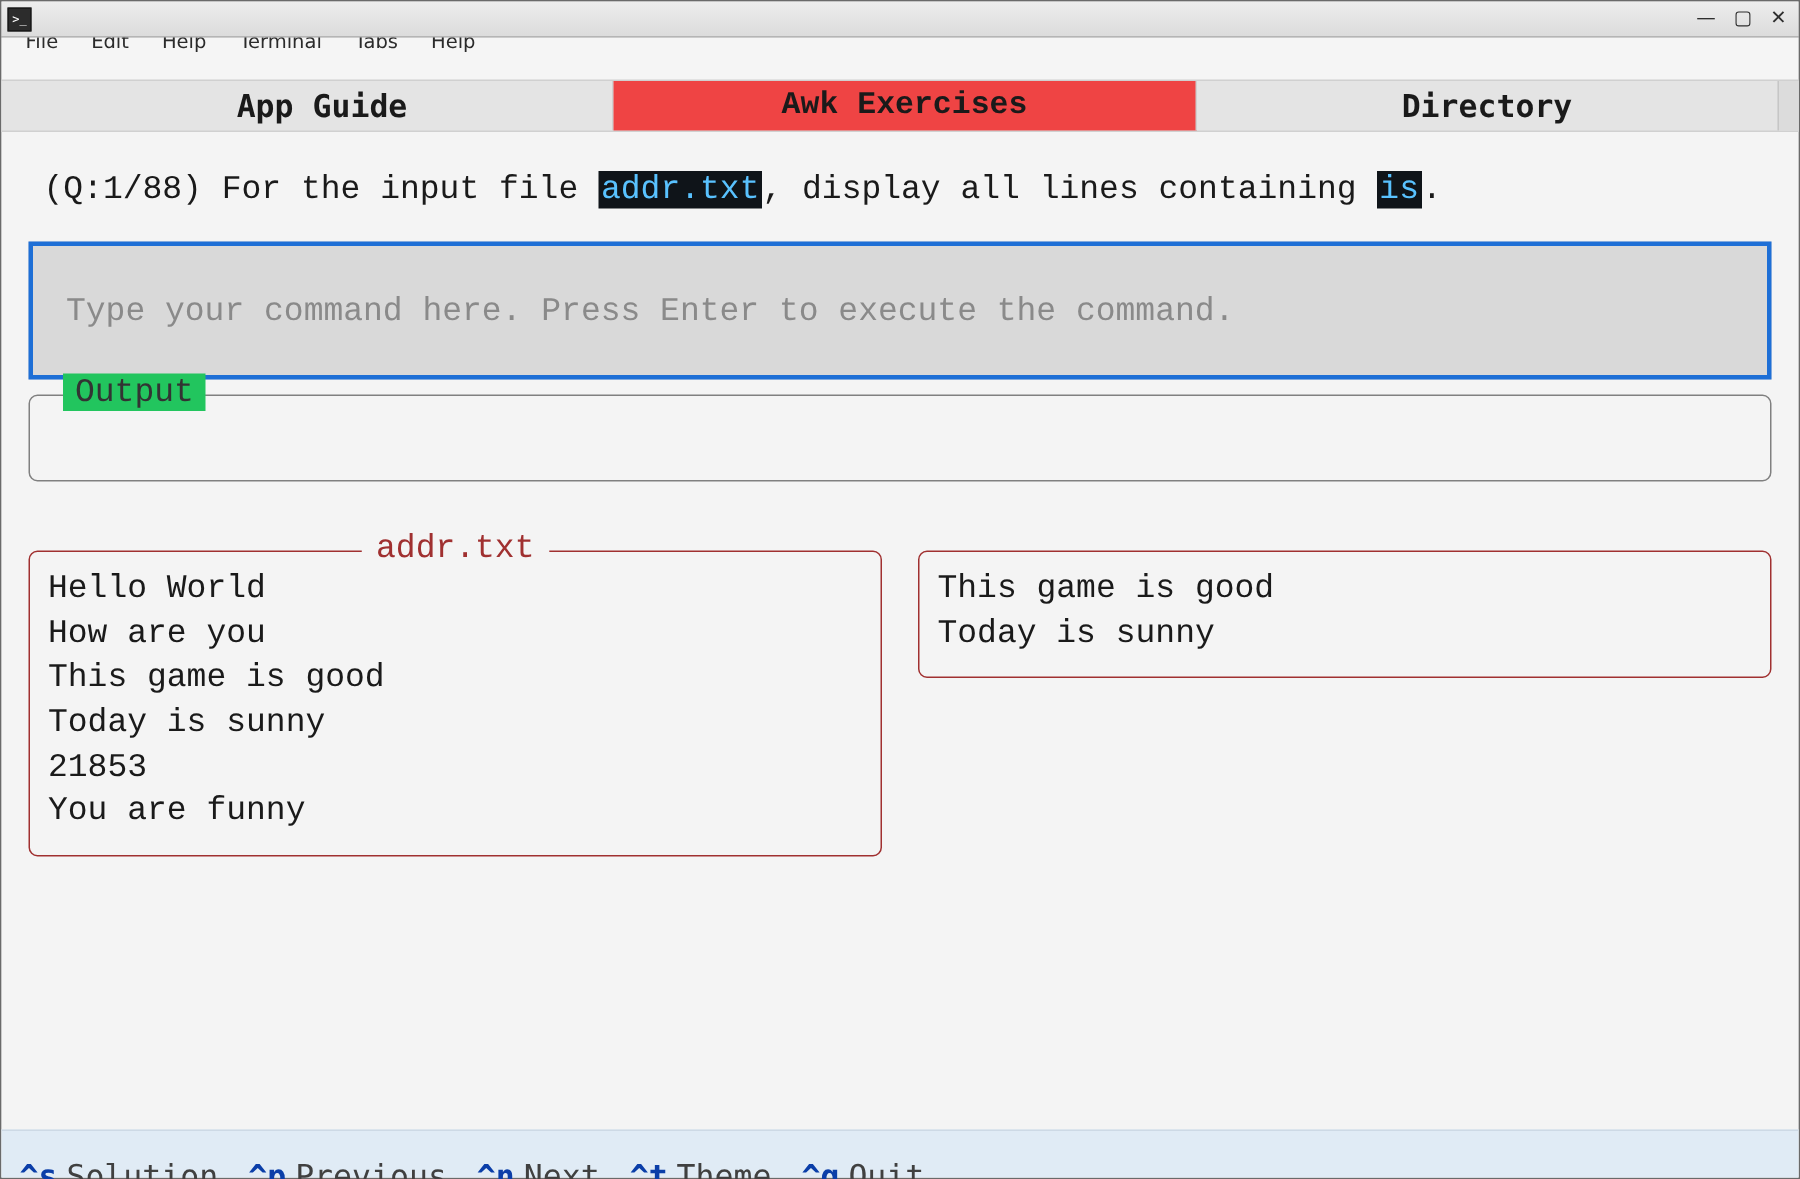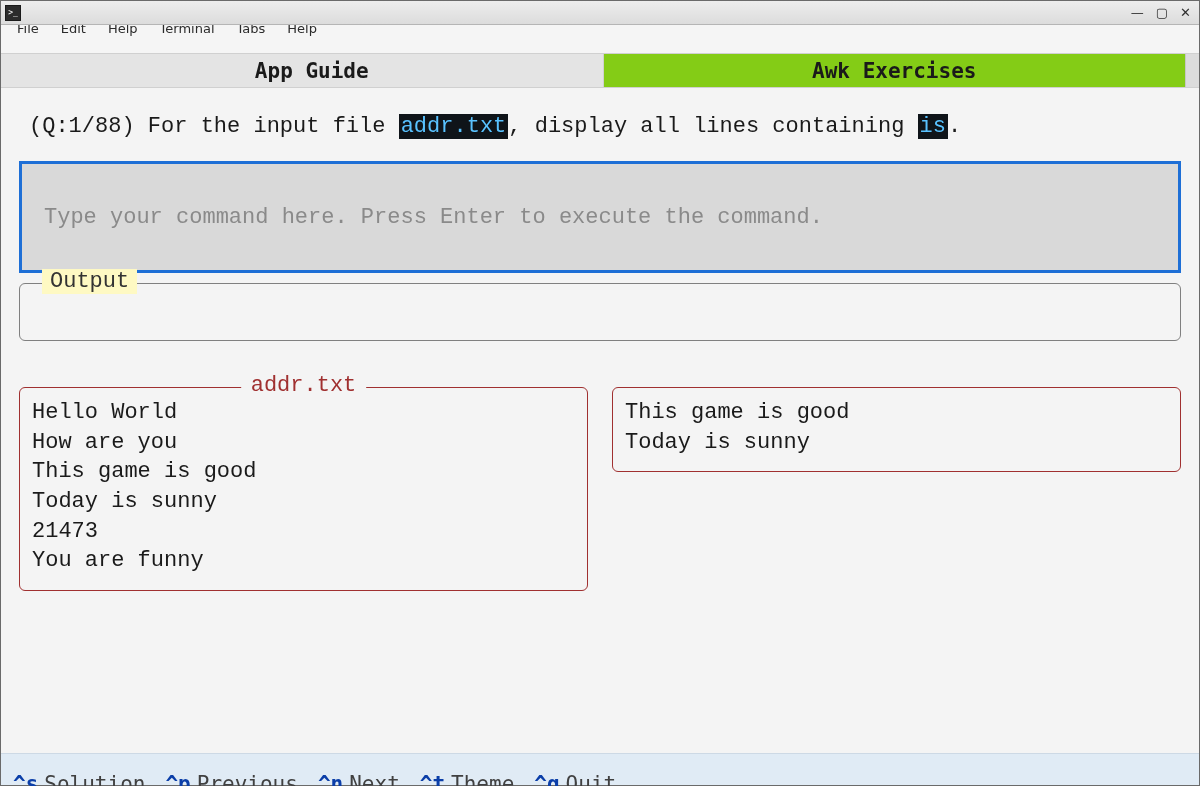--- a/index.html
+++ b/index.html
@@ -73,21 +73,22 @@
     display: flex; align-items: center; justify-content: center;
     font-family: "DejaVu Sans Mono","Liberation Mono","Consolas",monospace;
     font-size: 21px;
     font-weight: bold;
     color: #1a1a1a;
     cursor: pointer;
     border-right: 1px solid #d0d0d0;
   }
   .tab:last-child { border-right: none; }
   .tab.active {
-    background: #84cc16;
+    background: #ef4444;
+    font-family: Liberation Mono, monospace;
   }
   .tabs-row-inner { display: flex; flex: 1; }
   .scroll-gutter {
     width: 14px;
     background: #dcdcdc;
     border-left: 1px solid #c6c6c6;
   }
 
   .content {
     padding: 16px 16px 6px 16px;
@@ -106,21 +107,21 @@
   }
   .question .code-hl {
     background: #0f1419;
     color: #59c2ff;
     padding: 0 2px;
   }
 
   .cmd-input-wrap {
     border: 3px solid #1e6fd6;
     background: #d9d9d9;
-    height: 112px;
+    height: 92px;
     margin: 0 2px;
     display: flex; align-items: center;
     padding: 0 22px;
   }
   .cmd-input {
     width: 100%;
     border: none; outline: none;
     background: transparent;
     font-family: inherit;
     font-size: 22px;
@@ -133,21 +134,21 @@
     border-radius: 6px;
     margin: 10px 2px 0 2px;
     padding: 14px 12px 14px 12px;
     position: relative;
     font-size: 22px;
     min-height: 58px;
   }
   .fieldset .legend {
     position: absolute;
     top: -15px;
-    background: #fef9c3;
+    background: #22c55e;
     padding: 0 8px;
     font-size: 22px;
     color: #333;
   }
   .fieldset.output .legend { left: 22px; }
 
   .panels {
     display: flex;
     gap: 24px;
     margin: 46px 2px 0 2px;
@@ -217,20 +218,21 @@
     <div class="menu-item">Tabs</div>
     <div class="menu-item">Help</div>
   </div>
 
   <div class="app">
 
     <div class="tabs-row">
       <div class="tabs-row-inner">
         <div class="tab">App Guide</div>
         <div class="tab active">Awk Exercises</div>
+        <div class="tab">Directory</div>
       </div>
       <div class="scroll-gutter"></div>
     </div>
 
     <div class="content">
 
       <div class="question"><span>(Q:1/88)</span><span> For the input file </span><span class="code-hl">addr.txt</span><span>, display all lines containing </span><span class="code-hl">is</span><span>.</span></div>
 
       <div class="cmd-input-wrap">
         <input class="cmd-input" type="text" placeholder="Type your command here. Press Enter to execute the command." style="">
@@ -241,21 +243,21 @@
         <pre></pre>
       </div>
 
       <div class="panels">
         <div class="panel">
           <div class="legend">addr.txt</div>
           <pre>Hello World
 How are you
 This game is good
 Today is sunny
-21473
+21853
 You are funny</pre>
         </div>
         <div class="panel">
           <pre>This game is good
 Today is sunny</pre>
         </div>
       </div>
 
     </div>
 

